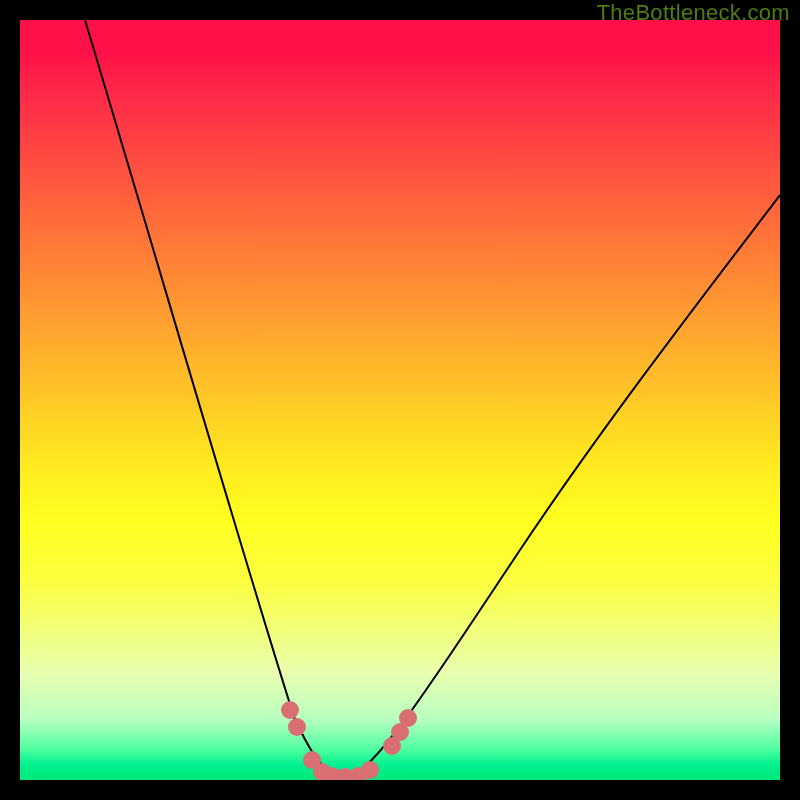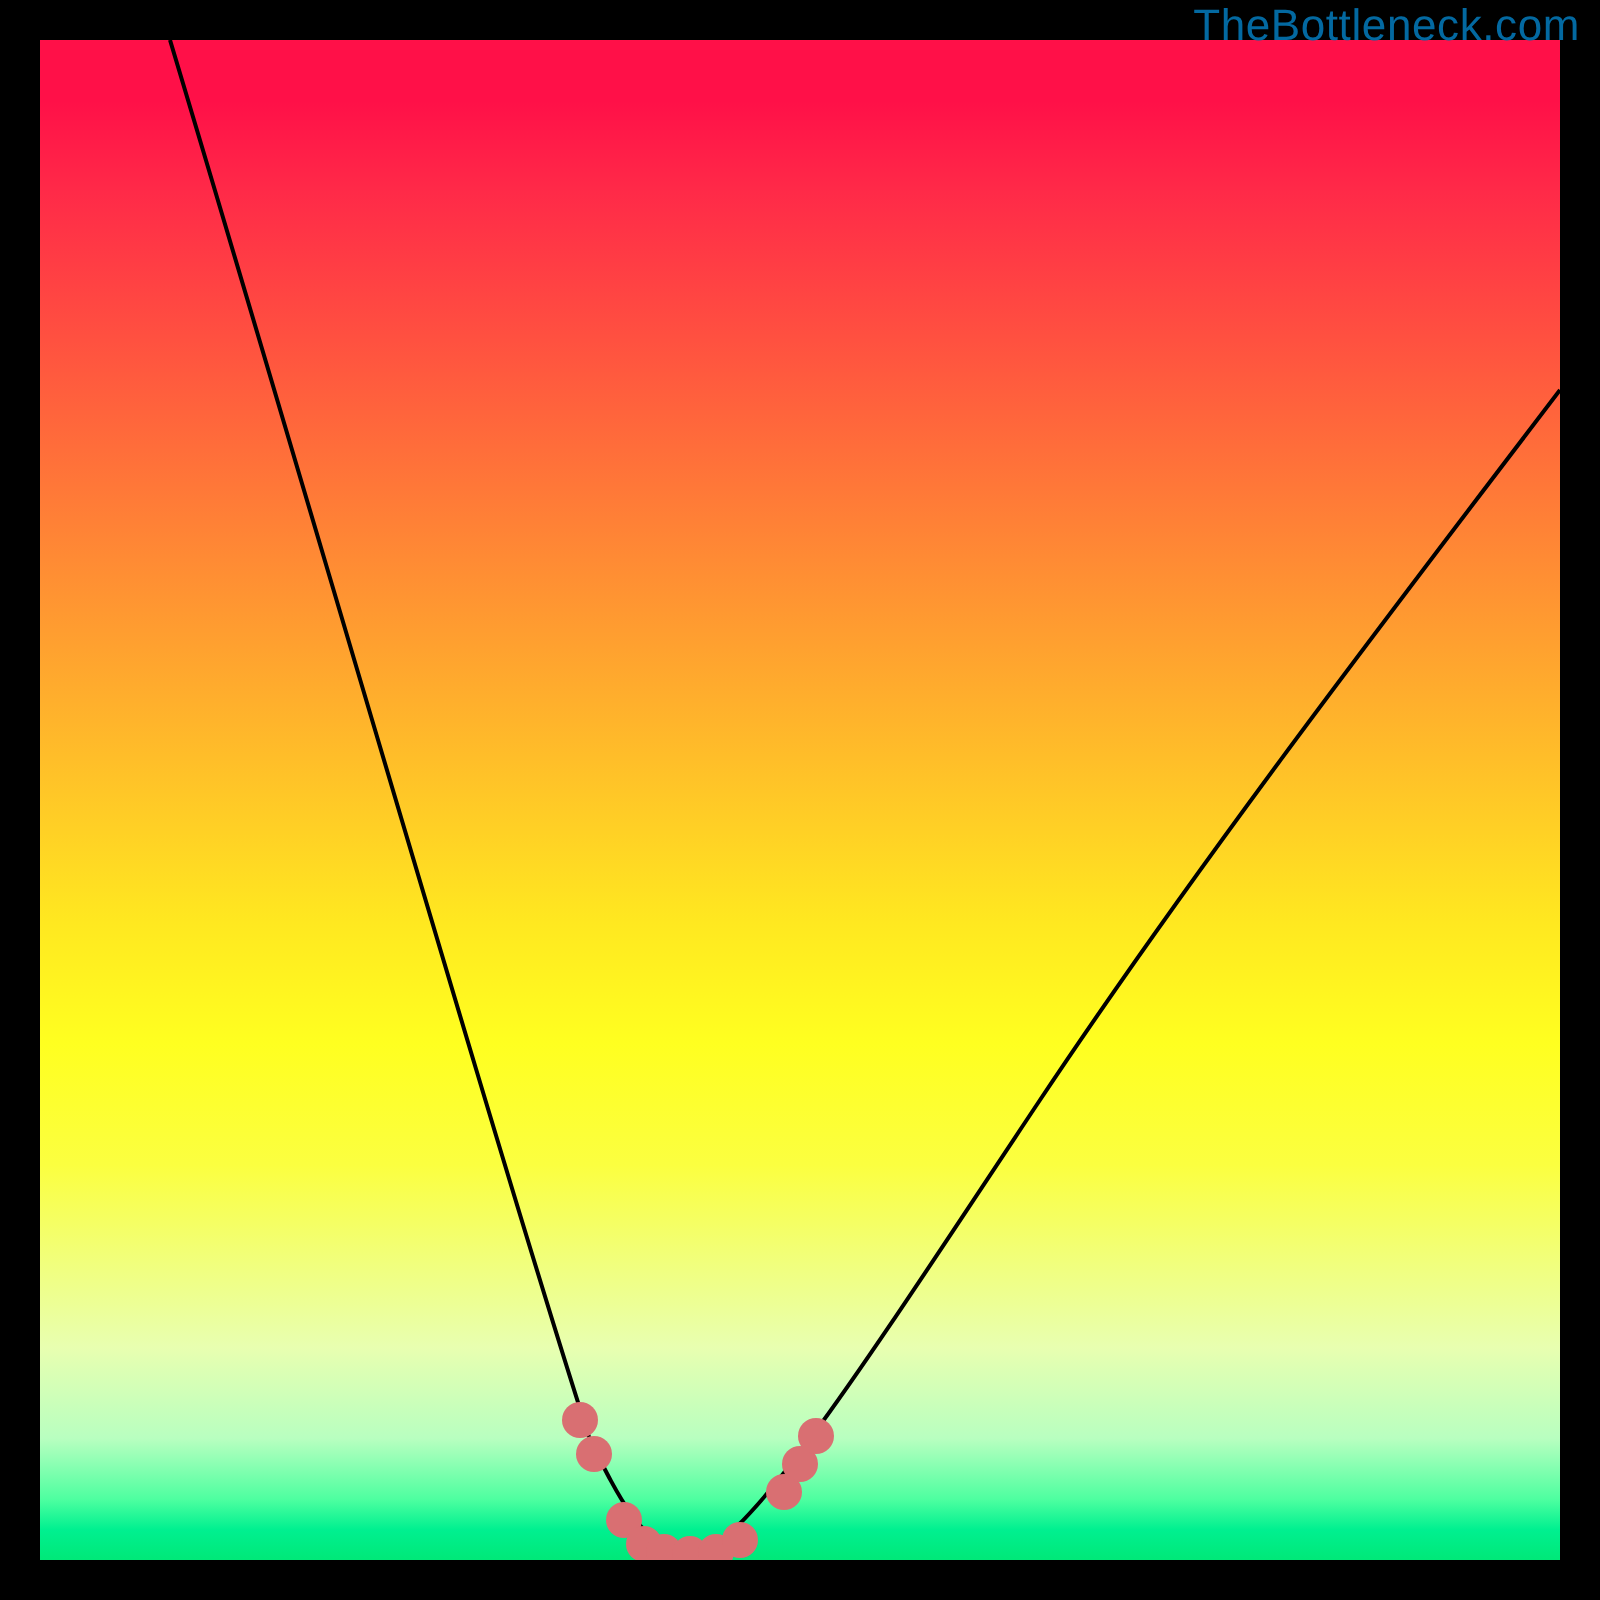--- a/index.html
+++ b/index.html
@@ -31,21 +31,21 @@
       #b8ffc0 92%,
       #4effa0 96%,
       #00f090 98%,
       #00e878 100%
     );
   }
   .watermark {
     position: absolute;
     top: 0px;
     right: 10px;
-    color: #0369a1;
+    color: #4d7c0f;
     font-size: 22px;
     font-weight: 500;
     letter-spacing: 0.3px;
     user-select: none;
   }
   svg.curves {
     position: absolute;
     left: 0;
     top: 0;
   }

